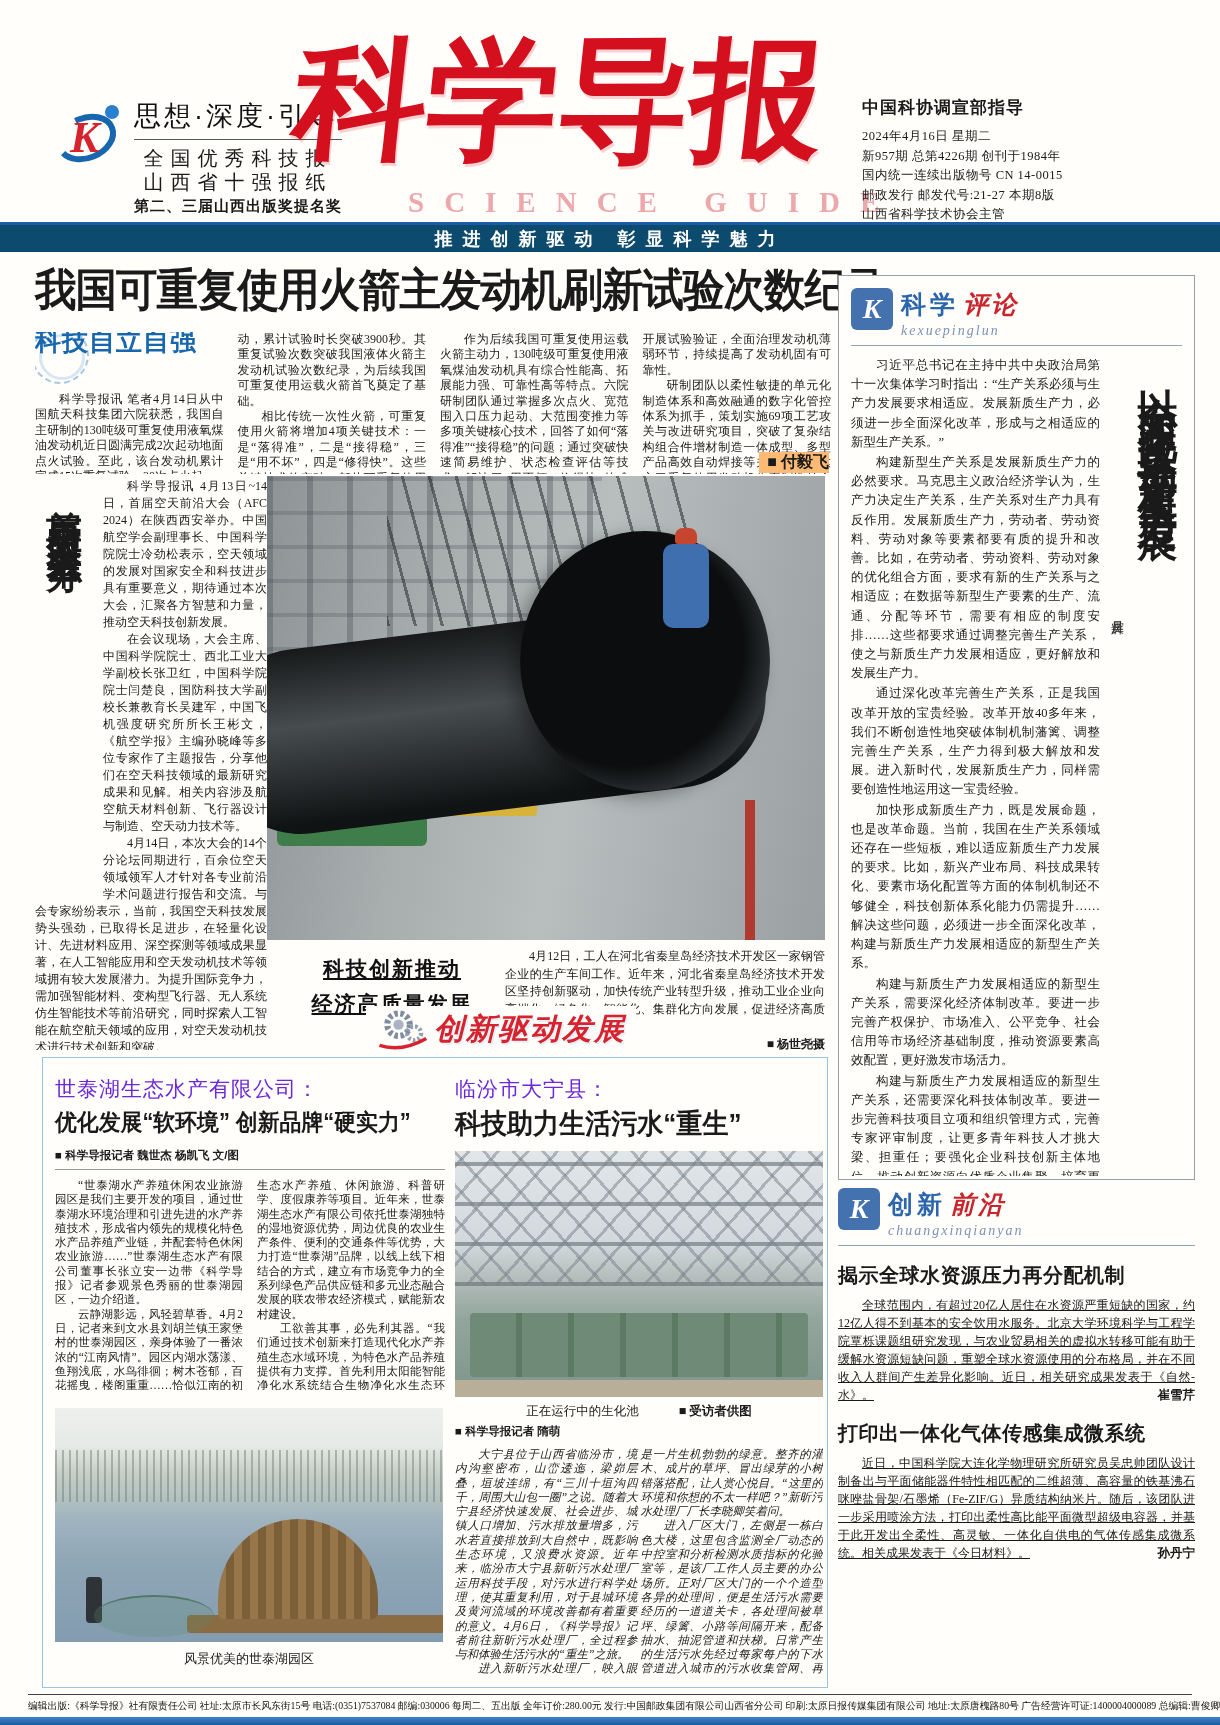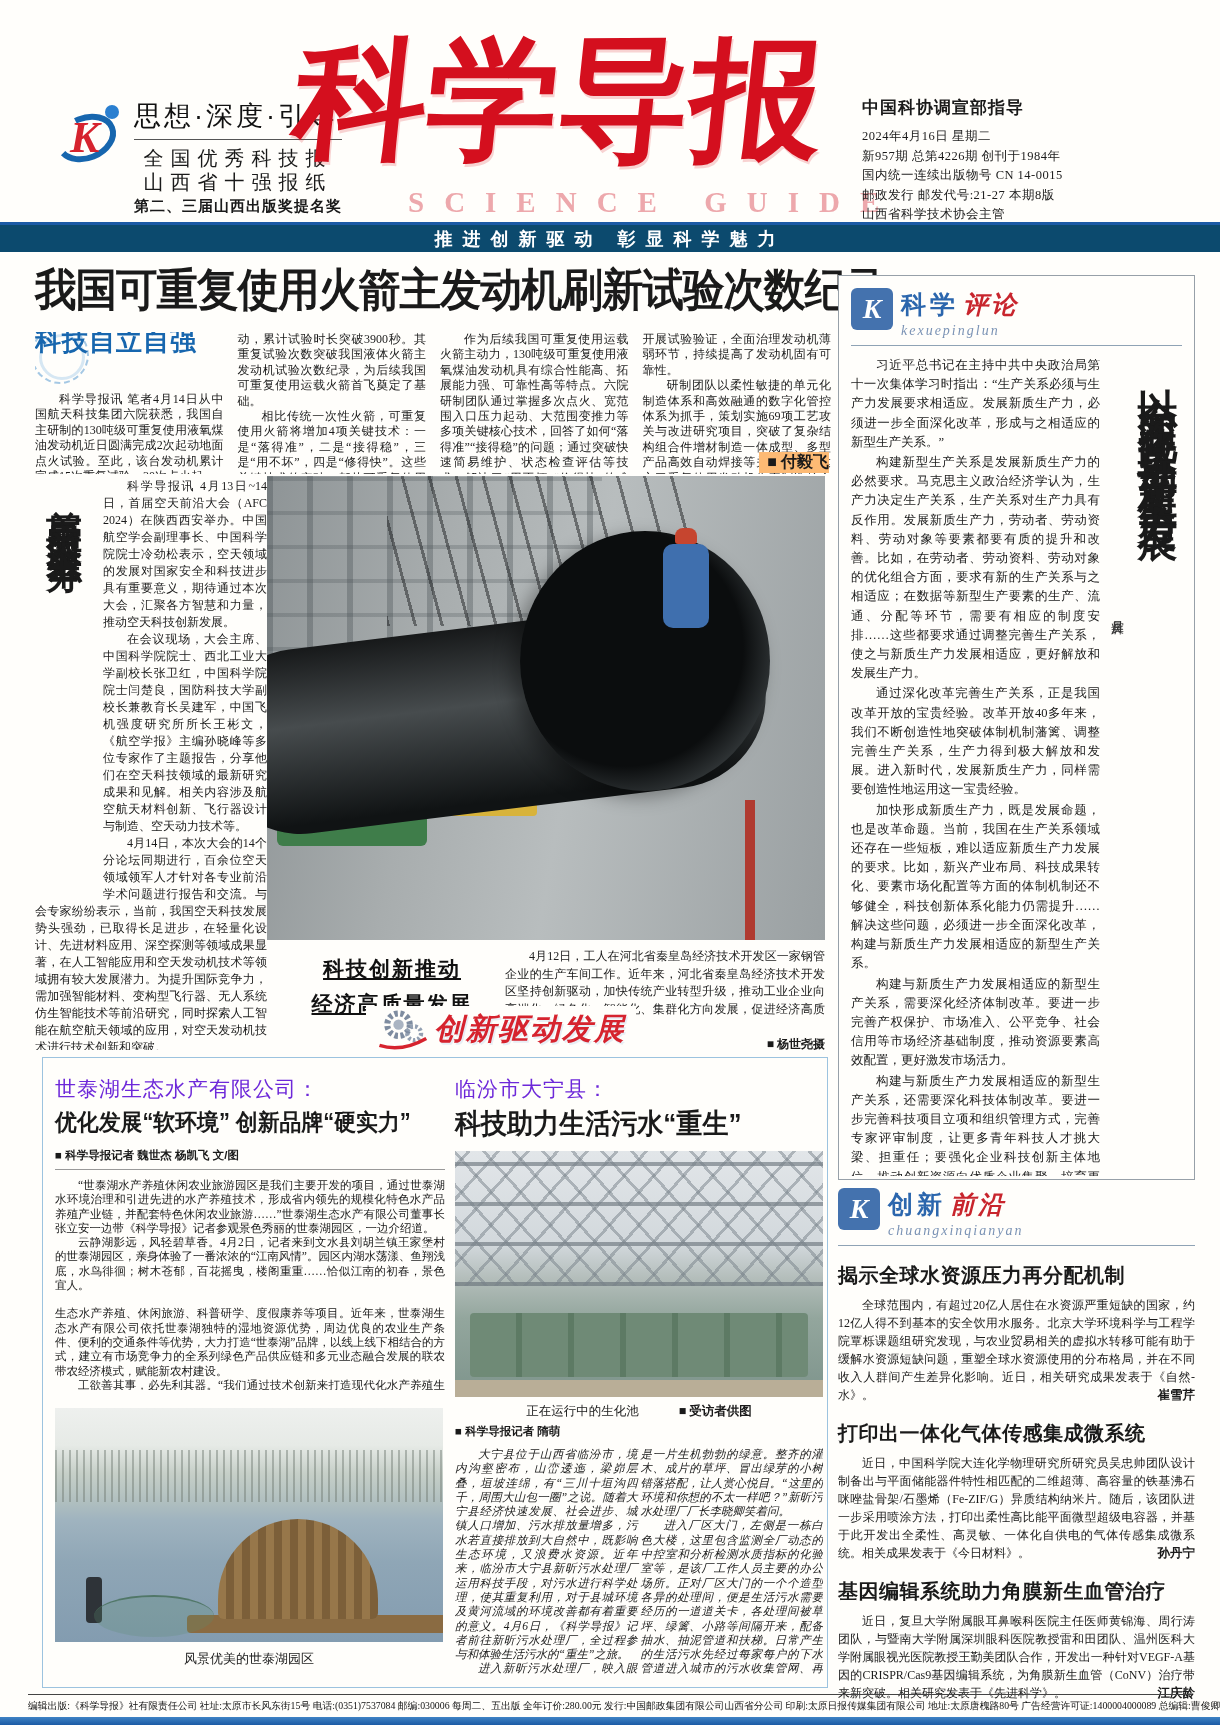--- a/index.html
+++ b/index.html
@@ -96,21 +96,21 @@
   .innov{left:366px;top:1006px;display:flex;align-items:center;gap:6px;background:#fffefb;padding:0 10px;z-index:2;}
   .innov span{font:italic 900 30px "Liberation Sans",sans-serif;color:#d6232e;letter-spacing:2px;
               text-shadow:1.5px 1.5px 0 #e8eef5;}
 
   .kicker{font-size:21px;letter-spacing:1px;color:#6d28d9;}
   .art-l{left:55px;top:1075px;width:390px;}
   .art-l h2{margin:4px 0 10px;font:900 23px "Liberation Sans",sans-serif;white-space:nowrap;
             transform:scaleX(.95);transform-origin:left;}
   .rep-line{font-size:11.5px;font-weight:bold;border-bottom:1px solid #999;padding-bottom:6px;margin-bottom:8px;
             font-family:"Liberation Sans",sans-serif;}
-  .two-col{display:flex;gap:14px;height:212px;overflow:hidden;flex-direction:column;}
+  .two-col{display:flex;gap:14px;height:212px;overflow:hidden;}
   .two-col>div{flex:1;font-size:11.5px;line-height:14.3px;}
 
   .lake-photo{left:55px;top:1408px;width:388px;height:234px;overflow:hidden;
               background:linear-gradient(#eef0ee 0%,#e6eae6 16%,#c6cfc8 28%,#b0bfbf 40%,#9fb3bf 48%,#8fa6b6 66%,#839cb0 100%);}
   .treeband{position:absolute;left:0;top:18%;width:100%;height:22%;
             background:repeating-linear-gradient(90deg,rgba(110,120,112,.45) 0 2px,transparent 2px 7px);filter:blur(.4px);}
   .hut{position:absolute;left:42%;bottom:10%;width:160px;height:100px;border-radius:80px 80px 6px 6px;
        background:repeating-linear-gradient(90deg,#97774a 0 8px,#7c5f39 8px 16px);}
   .raft{position:absolute;left:34%;bottom:4%;width:300px;height:18px;background:#8a6b42;border-radius:4px;}
   .fisher{position:absolute;left:8%;bottom:8%;width:16px;height:46px;background:#2e3338;border-radius:4px;}
@@ -131,21 +131,21 @@
            background:repeating-linear-gradient(90deg,#6f8a76 0 46px,#5d7a64 46px 52px);border-radius:4px;}
   .walkway{position:absolute;left:0;bottom:0;width:100%;height:7%;background:#b9ae97;}
   .plant-caprow{display:flex;justify-content:center;gap:40px;font-size:12.5px;margin:6px 0 4px;}
   .rep-line2{font-size:11.5px;font-weight:bold;font-family:"Liberation Sans",sans-serif;margin:2px 0 8px;}
   .two-col-r{display:flex;gap:3px;height:228px;overflow:hidden;font-style:italic;}
   .two-col-r>div{flex:1;font-size:11.5px;line-height:14.3px;}
 
   
   .frontier{left:838px;top:1188px;width:357px;}
   .fr-item h3{margin:16px 0 7px;font:900 20px "Liberation Sans",sans-serif;letter-spacing:.5px;}
-  .fr-txt{font-size:12px;line-height:18px;}
+  .fr-txt{font-size:12px;line-height:18px;text-decoration:underline;}
   .fr-by{float:right;font-weight:bold;font-size:12.5px;}
 
   
   .footer{left:28px;top:1694px;width:1164px;border-top:1px solid #444;padding-top:5px;
           font-size:9.8px;white-space:nowrap;letter-spacing:0;color:#111;}
   .bottombar{left:0;top:1717px;width:1220px;height:8px;background:linear-gradient(#3f83c4,#1b5aa5);}
 </style>
 </head>
 <body>
 
@@ -336,22 +336,18 @@
     </div>
 
     <div class="fr-item">
       <h3>揭示全球水资源压力再分配机制</h3>
       <p class="fr-txt"><span>全球范围内，有超过20亿人居住在水资源严重短缺的国家，约12亿人得不到基本的安全饮用水服务。北京大学环境科学与工程学院覃栎课题组研究发现，与农业贸易相关的虚拟水转移可能有助于缓解水资源短缺问题，重塑全球水资源使用的分布格局，并在不同收入人群间产生差异化影响。近日，相关研究成果发表于《自然-水》。</span><span class="fr-by">崔雪芹</span></p>
     </div>
     <div class="fr-item">
       <h3>打印出一体化气体传感集成微系统</h3>
       <p class="fr-txt"><span>近日，中国科学院大连化学物理研究所研究员吴忠帅团队设计制备出与平面储能器件特性相匹配的二维超薄、高容量的铁基沸石咪唑盐骨架/石墨烯（Fe-ZIF/G）异质结构纳米片。随后，该团队进一步采用喷涂方法，打印出柔性高比能平面微型超级电容器，并基于此开发出全柔性、高灵敏、一体化自供电的气体传感集成微系统。相关成果发表于《今日材料》。</span><span class="fr-by">孙丹宁</span></p>
     </div>
-    <div class="fr-item">
-      <h3>基因编辑系统助力角膜新生血管治疗</h3>
-      <p class="fr-txt"><span>近日，复旦大学附属眼耳鼻喉科医院主任医师黄锦海、周行涛团队，与暨南大学附属深圳眼科医院教授雷和田团队、温州医科大学附属眼视光医院教授王勤美团队合作，开发出一种针对VEGF-A基因的CRISPR/Cas9基因编辑系统，为角膜新生血管（CoNV）治疗带来新突破。相关研究发表于《先进科学》。</span><span class="fr-by">江庆龄</span></p>
-    </div>
   </aside>
 
   <div class="abs footer">编辑出版:《科学导报》社有限责任公司  社址:太原市长风东街15号  电话:(0351)7537084  邮编:030006  每周二、五出版  全年订价:280.00元  发行:中国邮政集团有限公司山西省分公司  印刷:太原日报传媒集团有限公司  地址:太原唐槐路80号  广告经营许可证:1400004000089  总编辑:曹俊卿</div>
   <div class="abs bottombar"></div>
 
 </div>
 
 </body></html>

